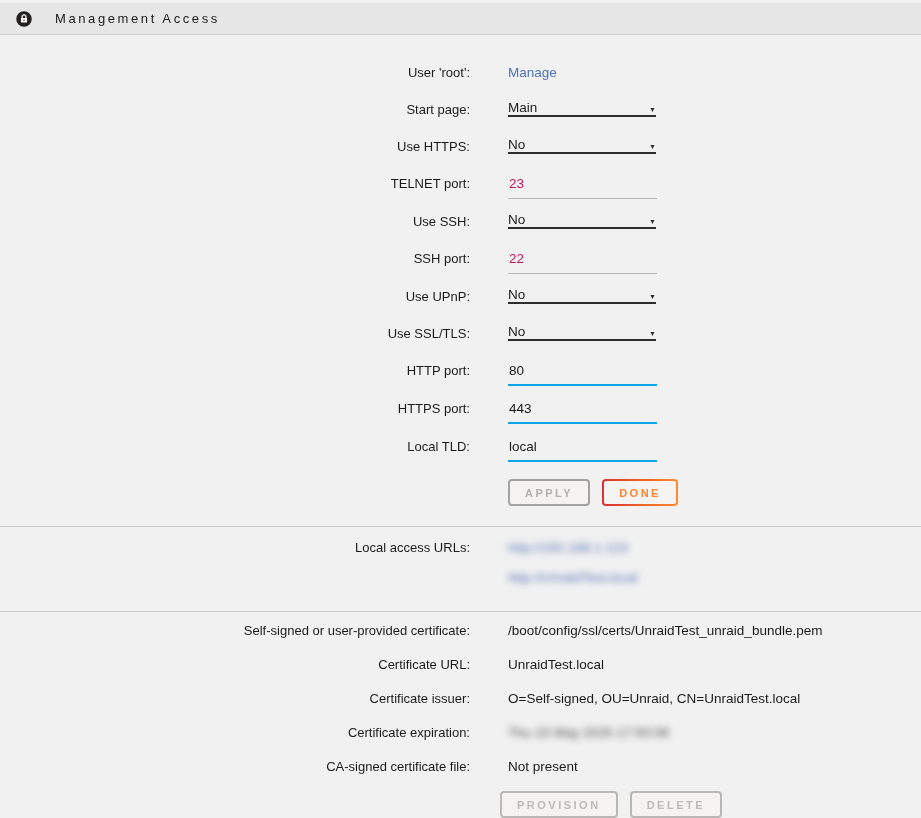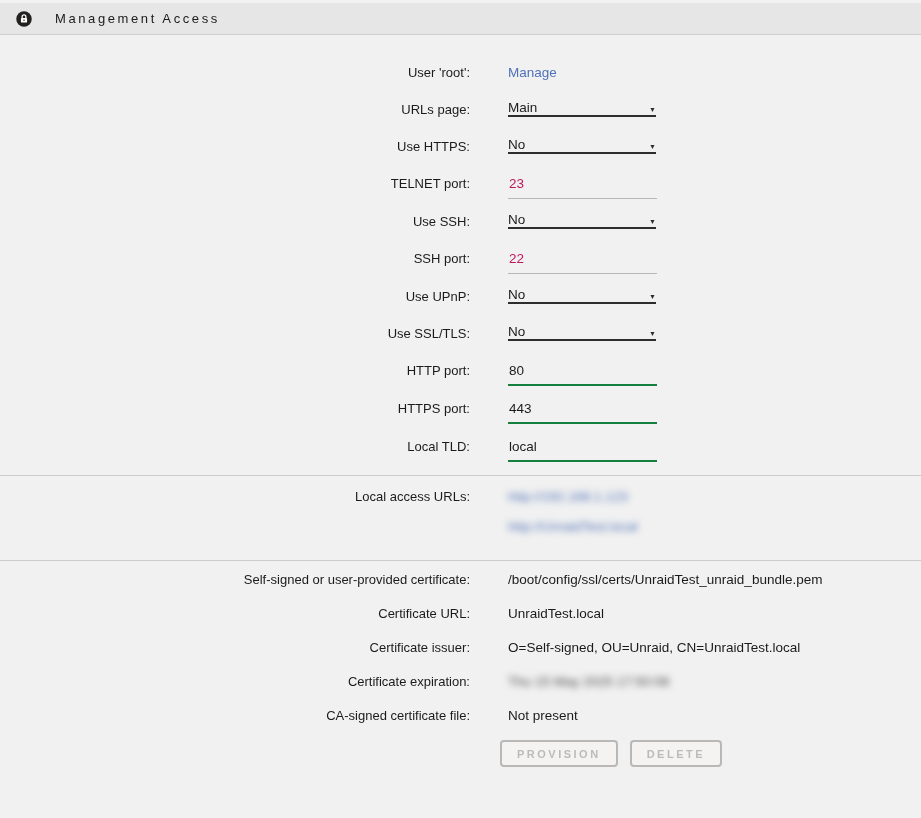--- a/index.html
+++ b/index.html
@@ -43,21 +43,21 @@
   .uselect{
     display:flex;justify-content:space-between;align-items:flex-end;
     width:148px;border-bottom:2px solid #2e2d2c;
     cursor:pointer;
   }
   .uselect .sval{font-size:13.5px;color:#1c1b1b;}
   .uselect .arrow{font-size:7px;color:#2e2d2c;padding-bottom:2px;}
   
   input.uinput{
     width:148px;background:transparent;border:none;outline:none;
-    border-bottom:2px solid #15803d;
+    border-bottom:2px solid #0ea5e9;
     font-family:inherit;font-size:13.5px;color:#1c1b1b;
     padding:0 0 6px 1px;border-radius:0;
   }
   input.uinput.disabled{
     color:#be185d;border-bottom:1px solid #b7b7b7;padding-bottom:7px;
   }
   
   .btnrow{display:flex;align-items:center;margin-left:508px;}
   .btn-gray{
     display:inline-block;border:2px solid #a3a2a1;border-radius:4px;
@@ -106,21 +106,21 @@
 </div>
 
 <div class="section">
   <div id="form-rows">
   <div class="frow">
     <div class="flabel">User 'root':</div>
     <div class="fcontrol"><a class="link" href="#">Manage</a></div>
   </div>
 
   <div class="frow">
-    <div class="flabel">URLs page:</div>
+    <div class="flabel">Start page:</div>
     <div class="fcontrol">
           <div class="uselect">
             <span class="sval">Main</span>
             <span class="arrow">▼</span>
           </div>
         </div>
   </div>
 
   <div class="frow">
     <div class="flabel">Use HTTPS:</div>
@@ -180,20 +180,26 @@
   <div class="frow">
     <div class="flabel">HTTPS port:</div>
     <div class="fcontrol"><input class="uinput" value="443" style=""></div>
   </div>
 
   <div class="frow">
     <div class="flabel">Local TLD:</div>
     <div class="fcontrol"><input class="uinput" value="local" style=""></div>
   </div>
 </div>
+  <div class="btnrow form-btnrow">
+    <span class="btn-gray">APPLY</span>
+    <span class="btn-done-wrap">
+      <span class="btn-done-inner">DONE</span>
+    </span>
+  </div>
 </div>
 
 <div class="divider"></div>
 
 <div class="section" id="local-access">
   <div class="crow">
     <div class="flabel">Local access URLs:</div>
     <div class="cvalue" id="local-urls">
         <a class="link blurred" href="#">http://192.168.1.123</a>
         <a class="link blurred" href="#">http://UnraidTest.local</a>

